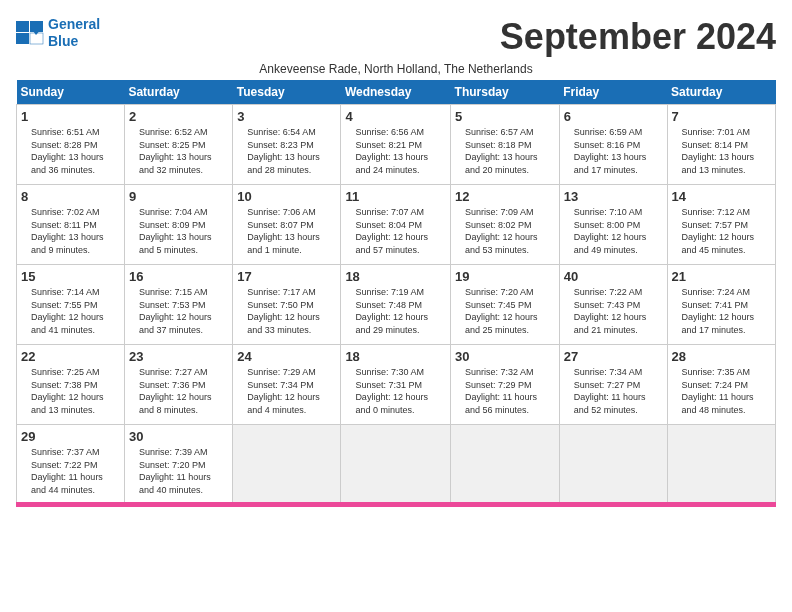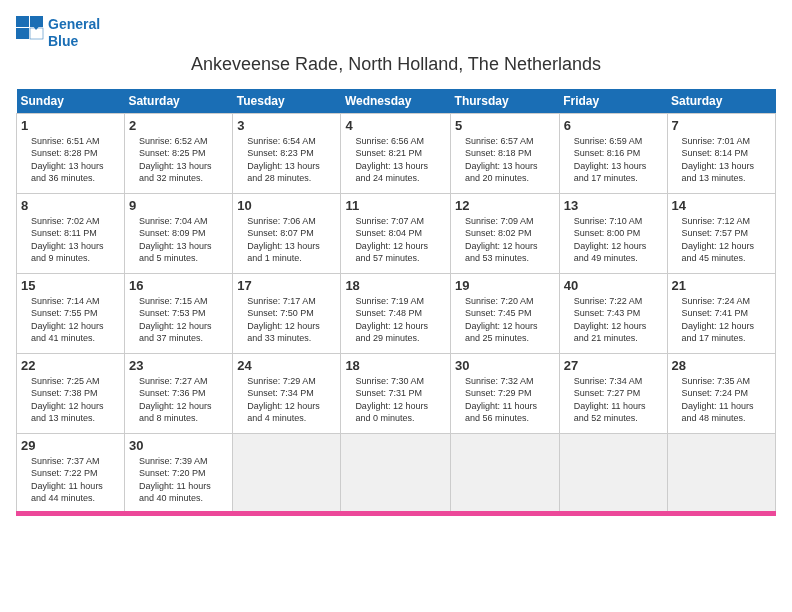--- a/index.html
+++ b/index.html
@@ -11,21 +11,21 @@
       padding: 16px;
     }
     .header-row {
       display: flex;
       align-items: flex-start;
       justify-content: space-between;
       margin-bottom: 4px;
     }
     .logo {
       display: flex;
-      align-items: flex-start;
+      align-items: center;
       gap: 4px;
     }
     .logo-text {
       font-size: 14px;
       font-weight: bold;
       color: #333;
       line-height: 1.2;
     }
     .logo-text span {
       color: #1a6eb5;
@@ -35,23 +35,23 @@
       height: 24px;
     }
     .month-title {
       font-size: 36px;
       font-weight: bold;
       color: #333;
       text-align: right;
     }
     .subtitle {
       text-align: center;
-      font-size: 18px;
-      color: #333;
-      margin-bottom: 14px;
+      font-size: 12px;
+      color: #333;
+      margin-bottom: 4px;
     }
     table {
       width: 100%;
       border-collapse: collapse;
       font-size: 10px;
     }
     thead th {
       background: #1a6eb5;
       color: #fff;
       padding: 5px 4px;
@@ -104,20 +104,21 @@
       <rect x="14" y="0" width="13" height="11" fill="#1a6eb5"></rect>
       <rect x="0" y="12" width="13" height="11" fill="#1a6eb5"></rect>
       <rect x="14" y="12" width="13" height="11" fill="#fff" stroke="#1a6eb5" stroke-width="0.5"></rect>
       <polygon points="14,6 27,6 20,14" fill="#1a6eb5"></polygon>
     </svg>
     <div class="logo-text">
       <div><span>General</span></div>
       <div><span>Blue</span></div>
     </div>
   </div>
+  <div class="month-title">September 2024</div>
 </div>
 
 <div class="subtitle">Ankeveense Rade, North Holland, The Netherlands</div>
 
 <table>
   <thead>
     <tr id="header-row">
     <th>Sunday</th>
         <th>Saturday</th>
         <th>Tuesday</th>

